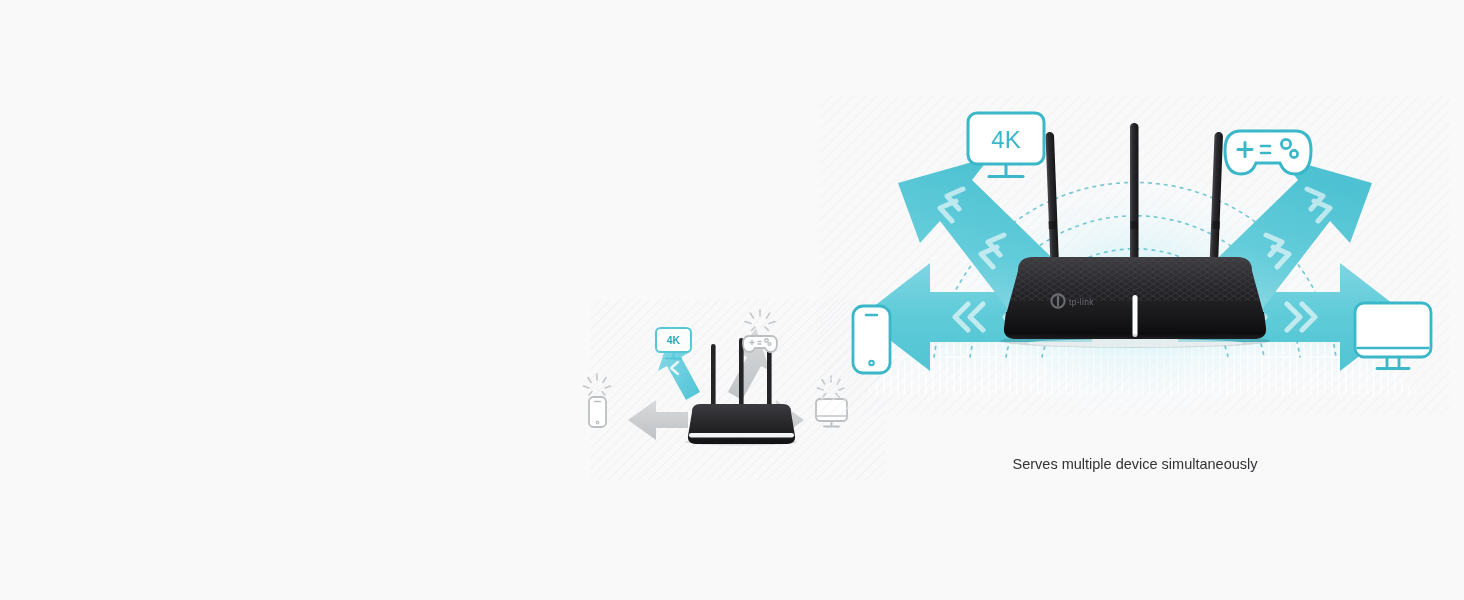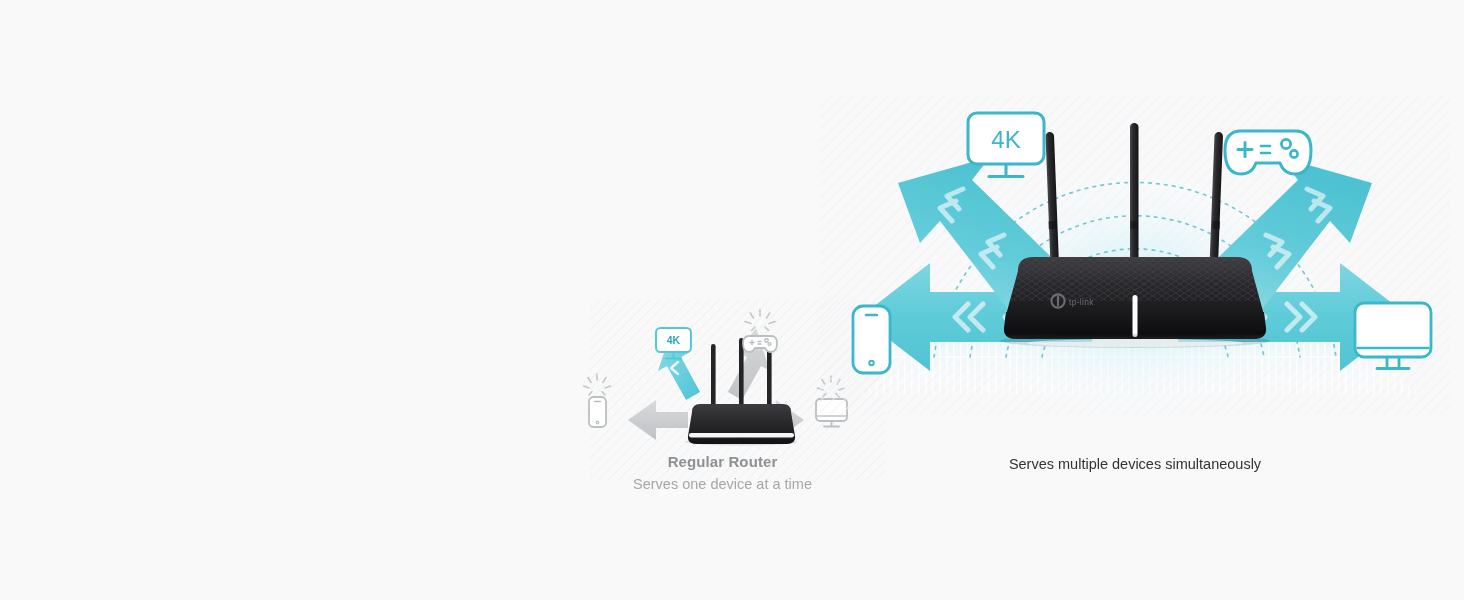--- a/index.html
+++ b/index.html
@@ -177,24 +177,20 @@
           <line x1="12" y1="-2.5" x2="9" y2="1"></line>
           <line x1="22" y1="-2.5" x2="25" y2="1"></line>
         </g>
         <rect x="2" y="3" width="31" height="22" rx="4" fill="#ffffff" stroke="#bcbfc1" stroke-width="1.8"></rect>
         <line x1="3" y1="20" x2="32" y2="20" stroke="#bcbfc1" stroke-width="1.4"></line>
         <line x1="17.5" y1="25" x2="17.5" y2="30" stroke="#bcbfc1" stroke-width="1.8"></line>
         <line x1="10" y1="30.5" x2="25" y2="30.5" stroke="#bcbfc1" stroke-width="1.8" stroke-linecap="round"></line>
       </g>
     </svg>
 
-    <div class="caption" style="top:452px;">
-      <div class="cap-title">Regular Router</div>
-      <div class="cap-sub">Serves one device at a time</div>
-    </div>
   </div>
 
   <div class="panel" id="panel-mimo">
 
     <svg class="abs" style="left:0px; top:95px;" width="630" height="320" viewBox="0 0 630 320">
       <defs>
         <linearGradient id="mm-arrowH" x1="0" y1="0" x2="0" y2="1">
           <stop offset="0" stop-color="#7fd6e2"></stop>
           <stop offset="0.5" stop-color="#5ecbd8"></stop>
           <stop offset="1" stop-color="#52c4d3"></stop>
@@ -358,17 +354,17 @@
       <g transform="translate(535,208)">
         <rect x="0" y="0" width="76" height="54" rx="9" fill="#ffffff" stroke="#3ab7c9" stroke-width="2.8"></rect>
         <line x1="1.5" y1="45" x2="74.5" y2="45" stroke="#3ab7c9" stroke-width="2.4"></line>
         <line x1="32" y1="54" x2="32" y2="64" stroke="#3ab7c9" stroke-width="2.8"></line>
         <line x1="44" y1="54" x2="44" y2="64" stroke="#3ab7c9" stroke-width="2.8"></line>
         <line x1="22" y1="65.5" x2="54" y2="65.5" stroke="#3ab7c9" stroke-width="2.8" stroke-linecap="round"></line>
       </g>
     </svg>
 
     <div class="caption" style="top:452px;">
-      <div class="cap-sub">Serves multiple devices simultaneously</div>
+      <div class="cap-sub">Serves multiple device simultaneously</div>
     </div>
   </div>
 
 </div>
 
 </body></html>

